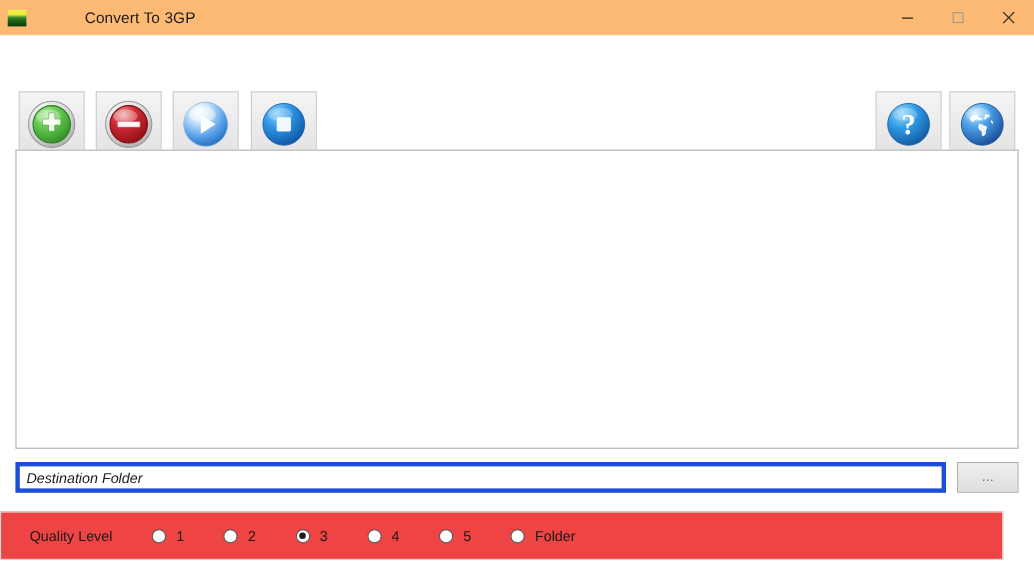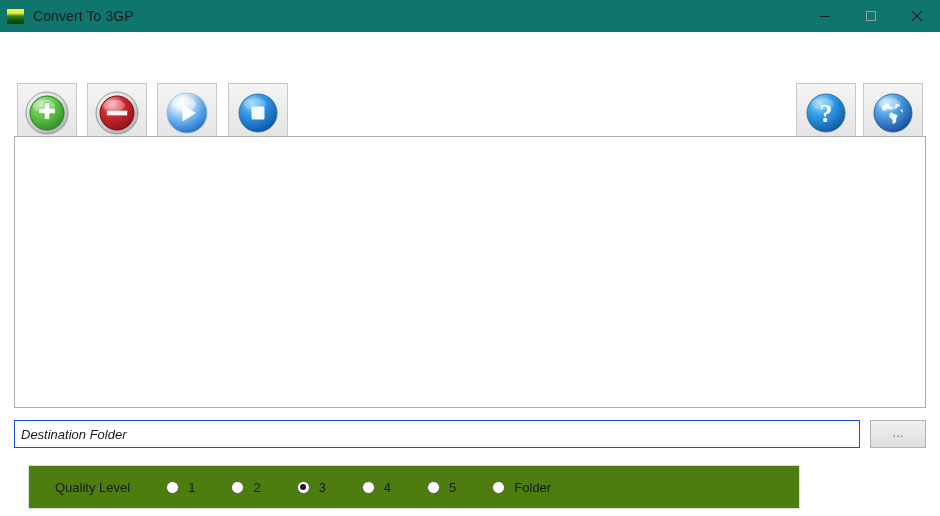--- a/index.html
+++ b/index.html
@@ -12,24 +12,25 @@
     background: #ffffff;
     font-family: "Liberation Sans", sans-serif;
     overflow: hidden;
     -webkit-font-smoothing: antialiased;
   }
 
   
   .titlebar {
     position: relative;
     height: 32px;
-    background: #0f766e;
+    background: #fdba74;
     display: flex;
     align-items: center;
     border-bottom: 1px solid #ffffff;
+    gap: 44px;
   }
   .app-icon {
     width: 17px;
     height: 15px;
     margin-left: 7px;
     margin-right: 9px;
     background: linear-gradient(to bottom,
         #f2f24a 0%, #eaea3c 28%, #3f8c2a 46%,
         #1f6b18 62%, #14500f 80%, #0c3a09 100%);
     flex: none;
@@ -97,21 +98,21 @@
     width: 912px;
     height: 28px;
   }
   .dest-input {
     position: absolute;
     left: 0;
     top: 0;
     width: 846px;
     height: 28px;
     box-sizing: border-box;
-    border: 1px solid #1d4ed8;
+    border: 4px solid #1d4ed8;
     background: #ffffff;
     font-family: "Liberation Sans", sans-serif;
     font-size: 13px;
     font-style: italic;
     color: #a16207;
     padding: 0 6px;
     outline: none;
   }
   .dest-input::placeholder {
     color: #1a1a1a;
@@ -132,27 +133,27 @@
     color: #7a7a7a;
     display: flex;
     align-items: center;
     justify-content: center;
     padding-bottom: 4px;
   }
 
   
   .quality-group {
     position: absolute;
-    left: 28px;
+    left: 0;
     top: 465px;
-    width: 772px;
+    width: 912px;
     height: 44px;
     border: 1px solid #dcdcdc;
     box-sizing: border-box;
-    background: #4d7c0f;
+    background: #ef4444;
     display: flex;
     align-items: center;
   }
   .quality-label {
     font-size: 13px;
     color: #1a1a1a;
     margin-left: 26px;
     margin-right: 36px;
     white-space: nowrap;
   }

